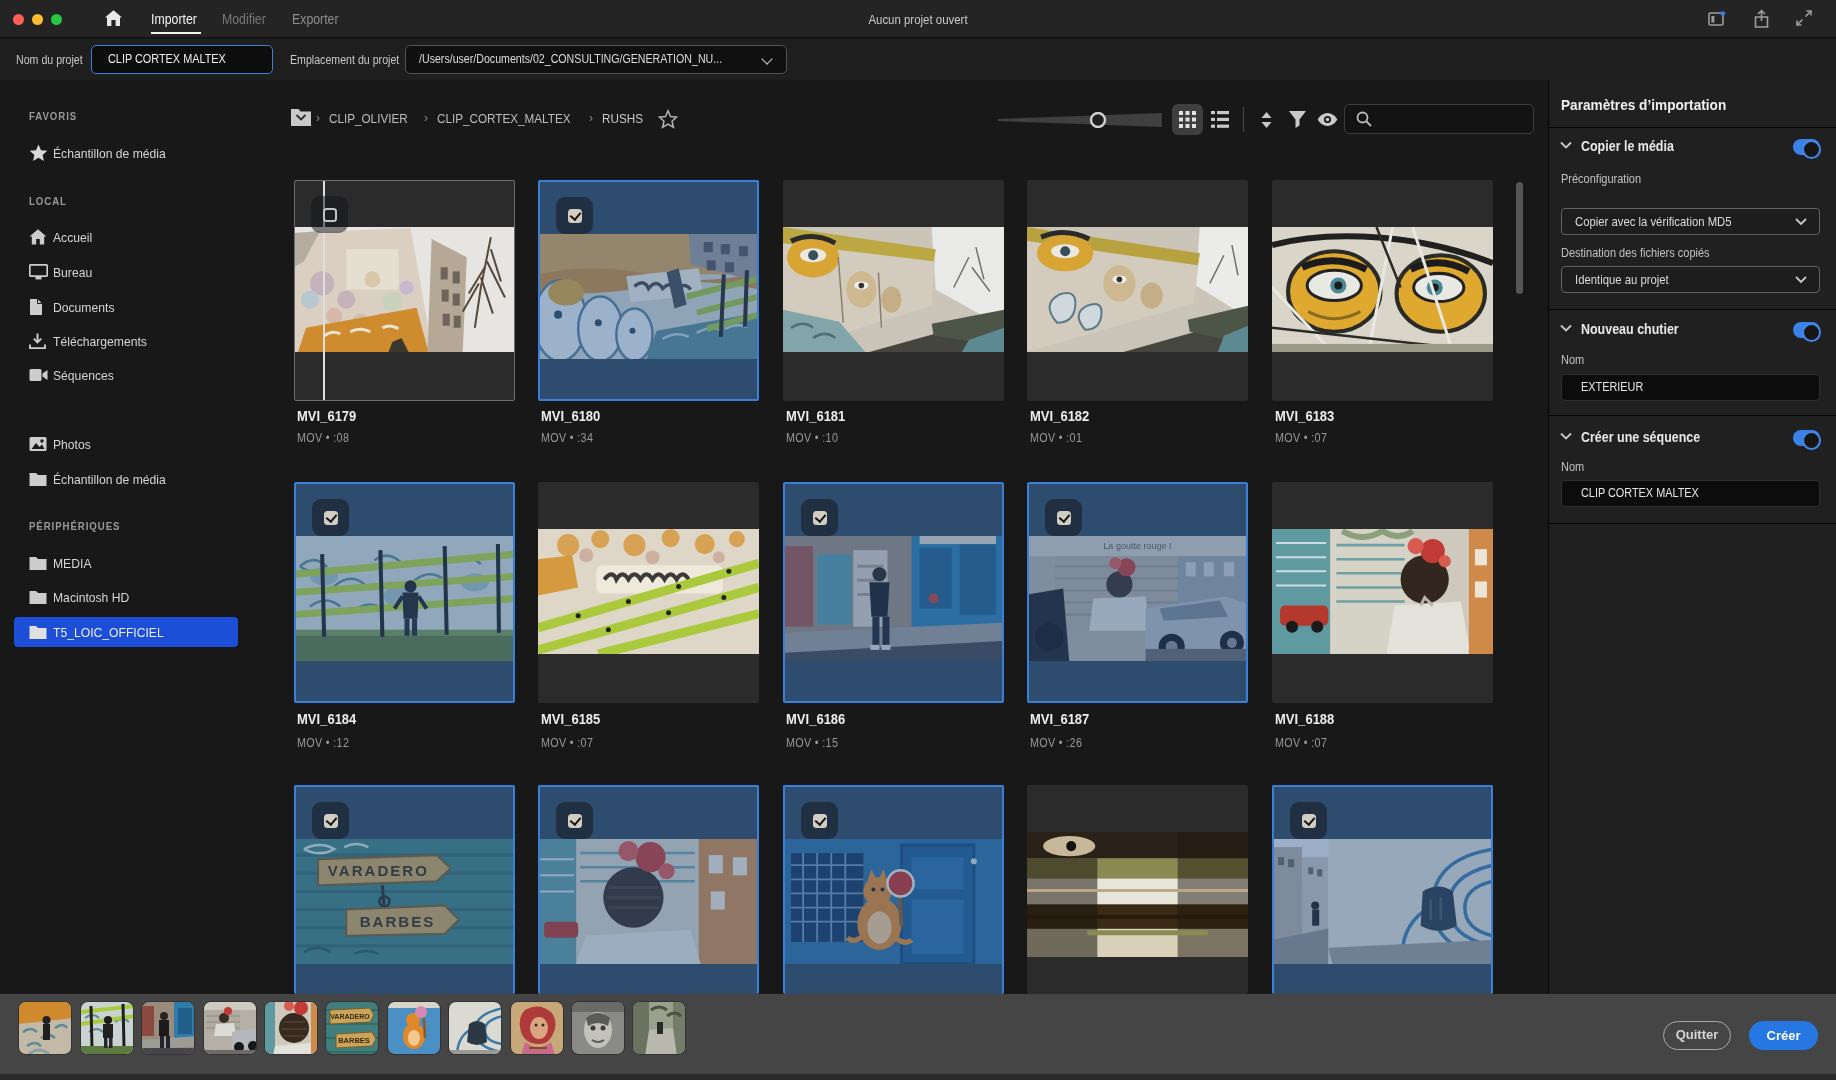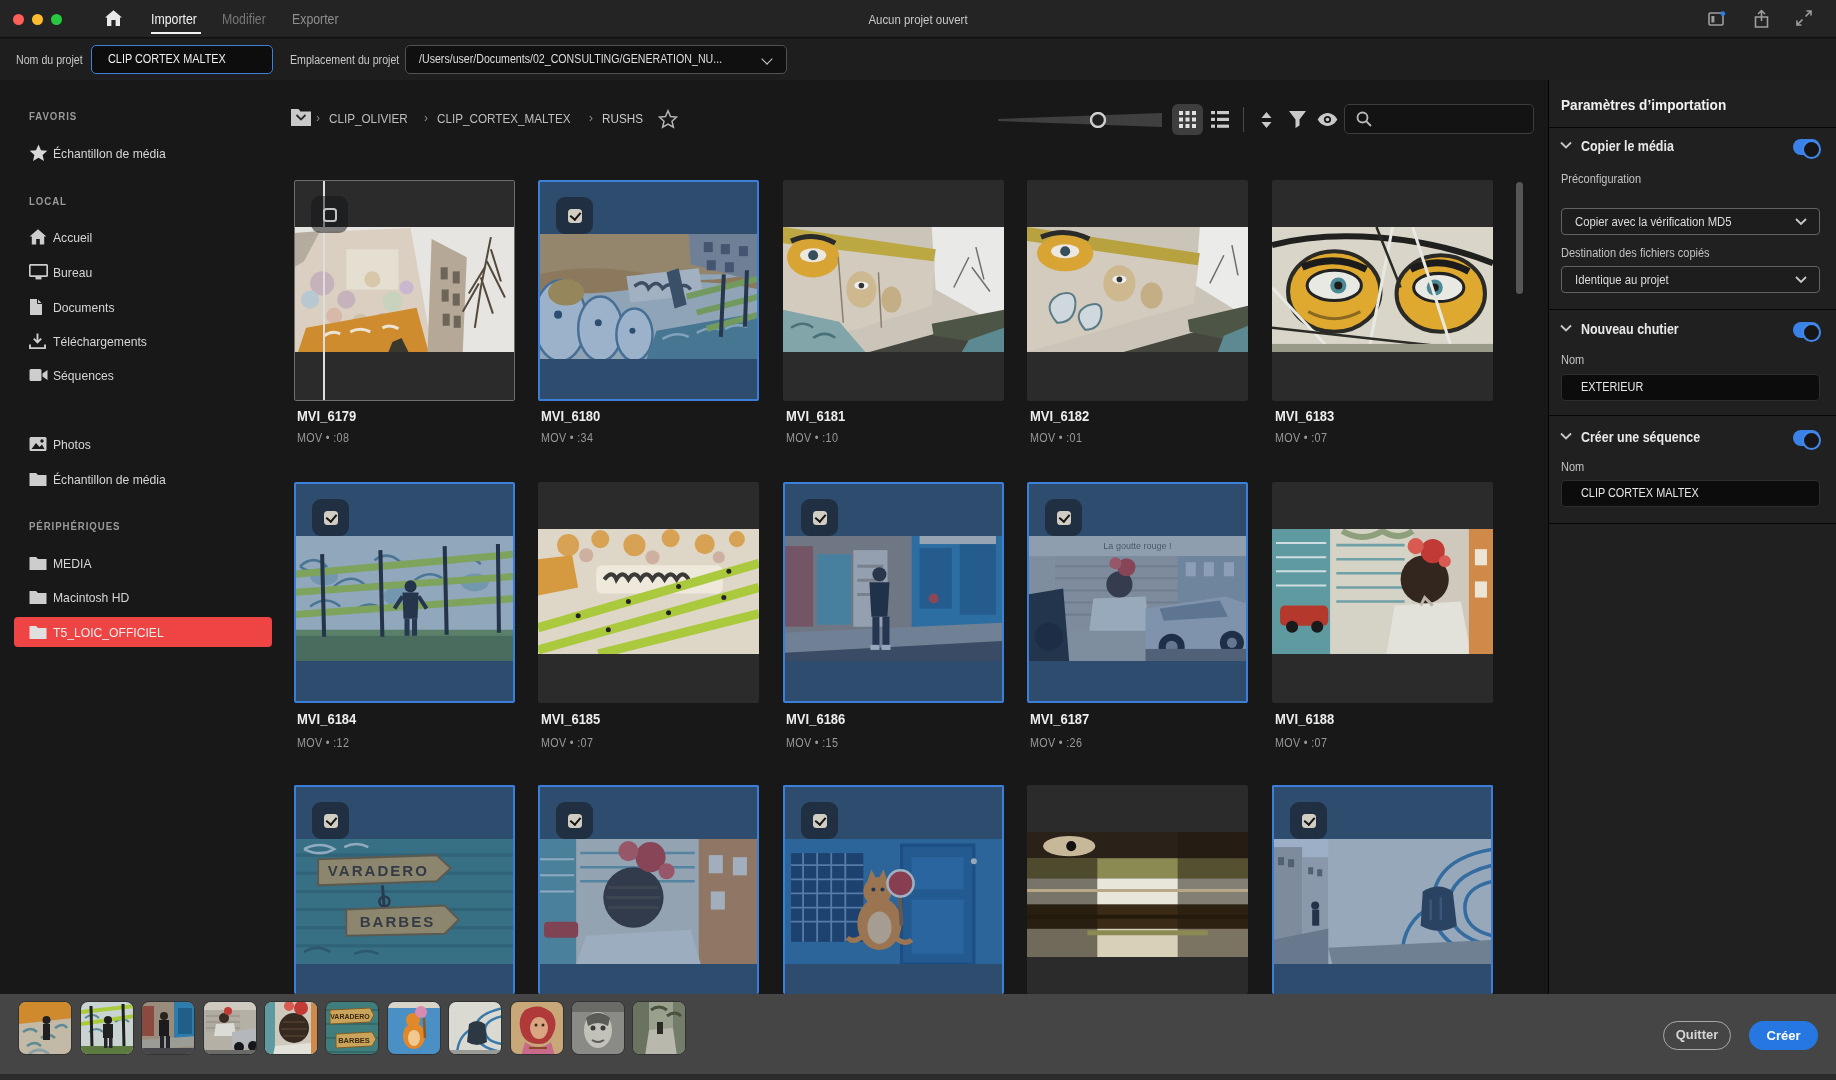--- a/index.html
+++ b/index.html
@@ -141,21 +141,21 @@
         <path d="M0.5 1.5 H7 L9 3.5 H17.5 V14.5 H0.5 Z" fill="#cdcdcd"></path>
       </svg>
     <span class="lbl">MEDIA</span>
   </div>
   <div class="sideitem" style="top:502px;">
     <svg width="18" height="15" viewBox="0 0 18 15">
         <path d="M0.5 1.5 H7 L9 3.5 H17.5 V14.5 H0.5 Z" fill="#cdcdcd"></path>
       </svg>
     <span class="lbl">Macintosh HD</span>
   </div>
-  <div class="sideitem" style="top:537px;left:14px;width:258px;background:#ef4444;border-radius:4px;">
+  <div class="sideitem" style="top:537px;left:14px;width:224px;background:#1d4ed8;border-radius:4px;">
     <svg style="left:15px" width="18" height="15" viewBox="0 0 18 15">
         <path d="M0.5 1.5 H7 L9 3.5 H17.5 V14.5 H0.5 Z" fill="#e0e0e0"></path>
       </svg>
     <span class="lbl" style="left:39px;color:#ececec;">T5_LOIC_OFFICIEL</span>
   </div>
 </div>
 <div id="gridarea"></div>
 <svg class="abs" style="left:290px;top:108px" width="22" height="19" viewBox="0 0 22 19">
     <path d="M1 1 H8.5 L10.5 3.5 H21 V18 H1 Z" fill="#c9c9c9"></path>
     <path d="M6.5 7 L11 11.5 L15.5 7" fill="none" stroke="#2b2b2b" stroke-width="1.8"></path>

